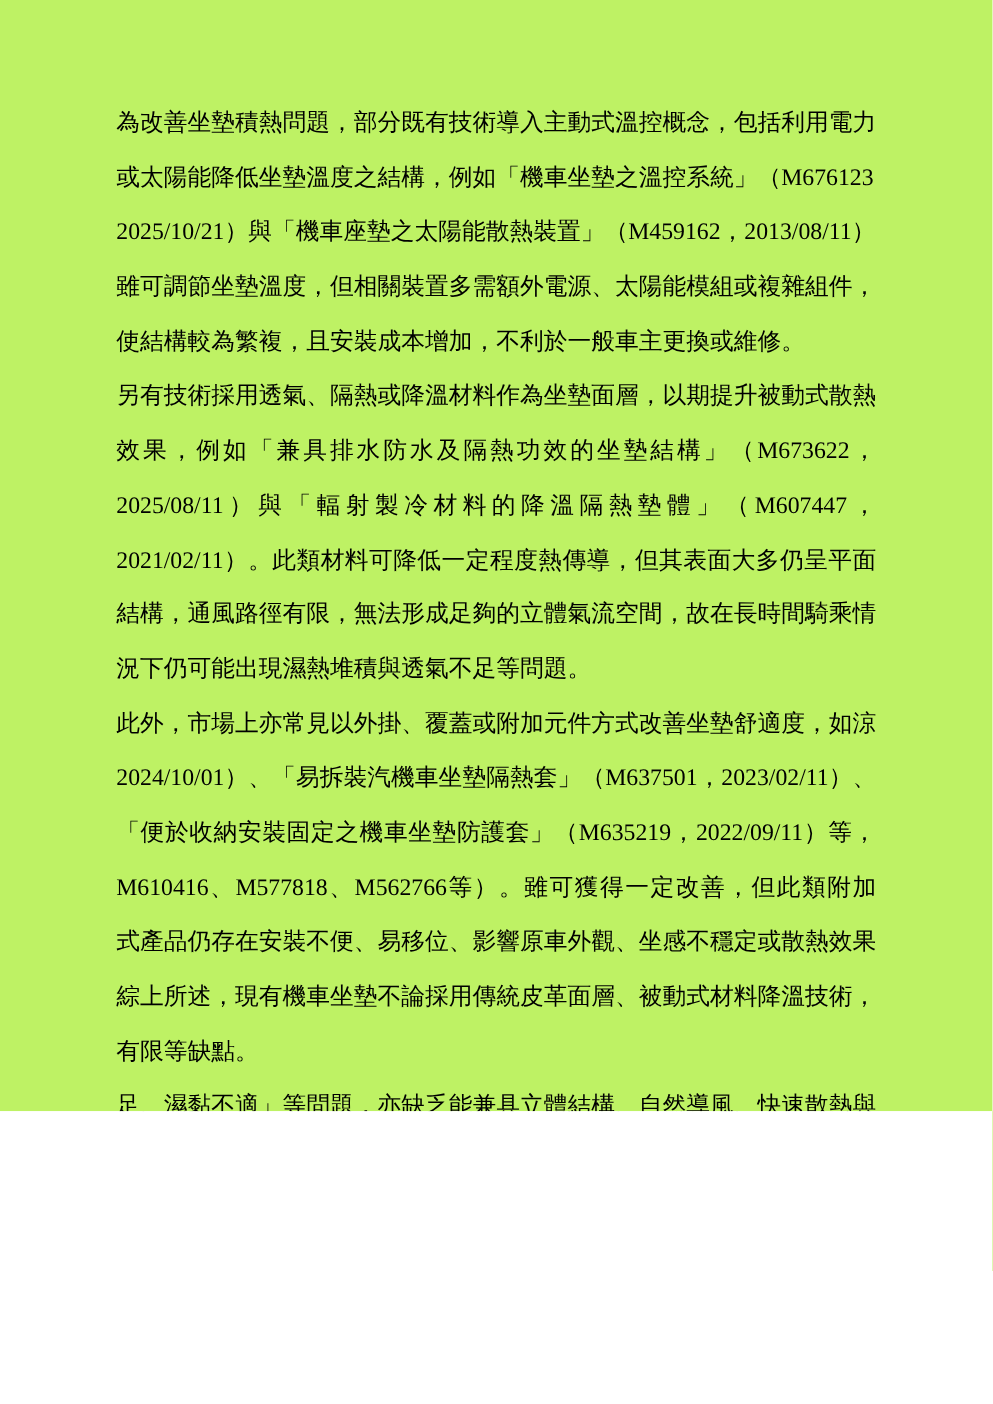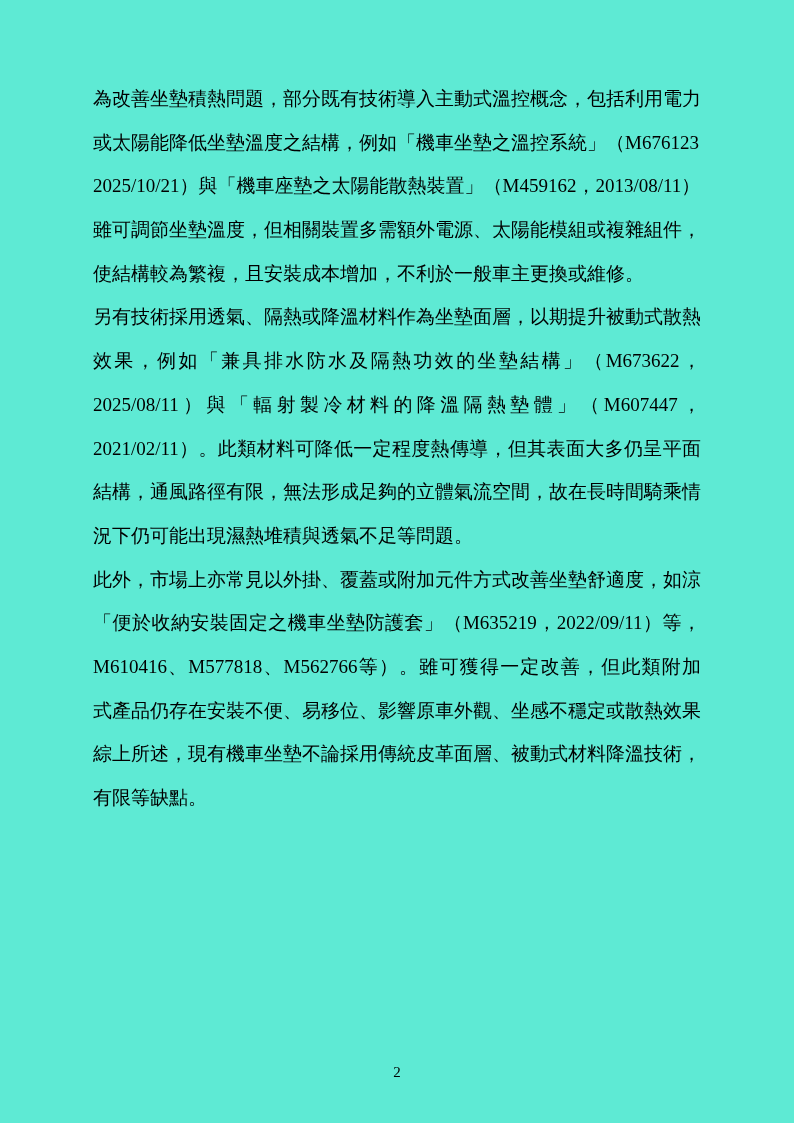--- a/index.html
+++ b/index.html
@@ -3,22 +3,22 @@
 <meta charset="utf-8">
 <style>
   html, body {
     margin: 0;
     padding: 0;
     background: #ffffff;
   }
   .page {
     position: relative;
     width: 794px;
-    height: 1123px;
-    background: #5eead4;
+    height: 889px;
+    background: #bef264;
     overflow: hidden;
     font-family: "Liberation Serif", "DejaVu Serif", serif;
     color: #000000;
   }
   .text-block {
     position: absolute;
     left: 93px;
     top: 77px;
     width: 608px;
   }
@@ -58,20 +58,22 @@
       <div class="line">2025/10/21）與「機車座墊之太陽能散熱裝置」（M459162，2013/08/11）。</div>
       <div class="line">雖可調節坐墊溫度，但相關裝置多需額外電源、太陽能模組或複雜組件，</div>
       <div class="line para-end">使結構較為繁複，且安裝成本增加，不利於一般車主更換或維修。</div>
       <div class="line">另有技術採用透氣、隔熱或降溫材料作為坐墊面層，以期提升被動式散熱</div>
       <div class="line">效果，例如「兼具排水防水及隔熱功效的坐墊結構」（M673622，</div>
       <div class="line">2025/08/11）與「輻射製冷材料的降溫隔熱墊體」（M607447，</div>
       <div class="line">2021/02/11）。此類材料可降低一定程度熱傳導，但其表面大多仍呈平面</div>
       <div class="line">結構，通風路徑有限，無法形成足夠的立體氣流空間，故在長時間騎乘情</div>
       <div class="line para-end">況下仍可能出現濕熱堆積與透氣不足等問題。</div>
       <div class="line">此外，市場上亦常見以外掛、覆蓋或附加元件方式改善坐墊舒適度，如涼</div>
+      <div class="line">2024/10/01）、「易拆裝汽機車坐墊隔熱套」（M637501，2023/02/11）、</div>
       <div class="line">「便於收納安裝固定之機車坐墊防護套」（M635219，2022/09/11）等，</div>
       <div class="line">M610416、M577818、M562766等）。雖可獲得一定改善，但此類附加</div>
       <div class="line">式產品仍存在安裝不便、易移位、影響原車外觀、坐感不穩定或散熱效果</div>
       <div class="line">綜上所述，現有機車坐墊不論採用傳統皮革面層、被動式材料降溫技術，</div>
       <div class="line para-end">有限等缺點。</div>
+      <div class="line">足、濕黏不適」等問題，亦缺乏能兼具立體結構、自然導風、快速散熱與</div>
     </div>
   <div class="page-number">2</div>
 </div>
 
 </body></html>

